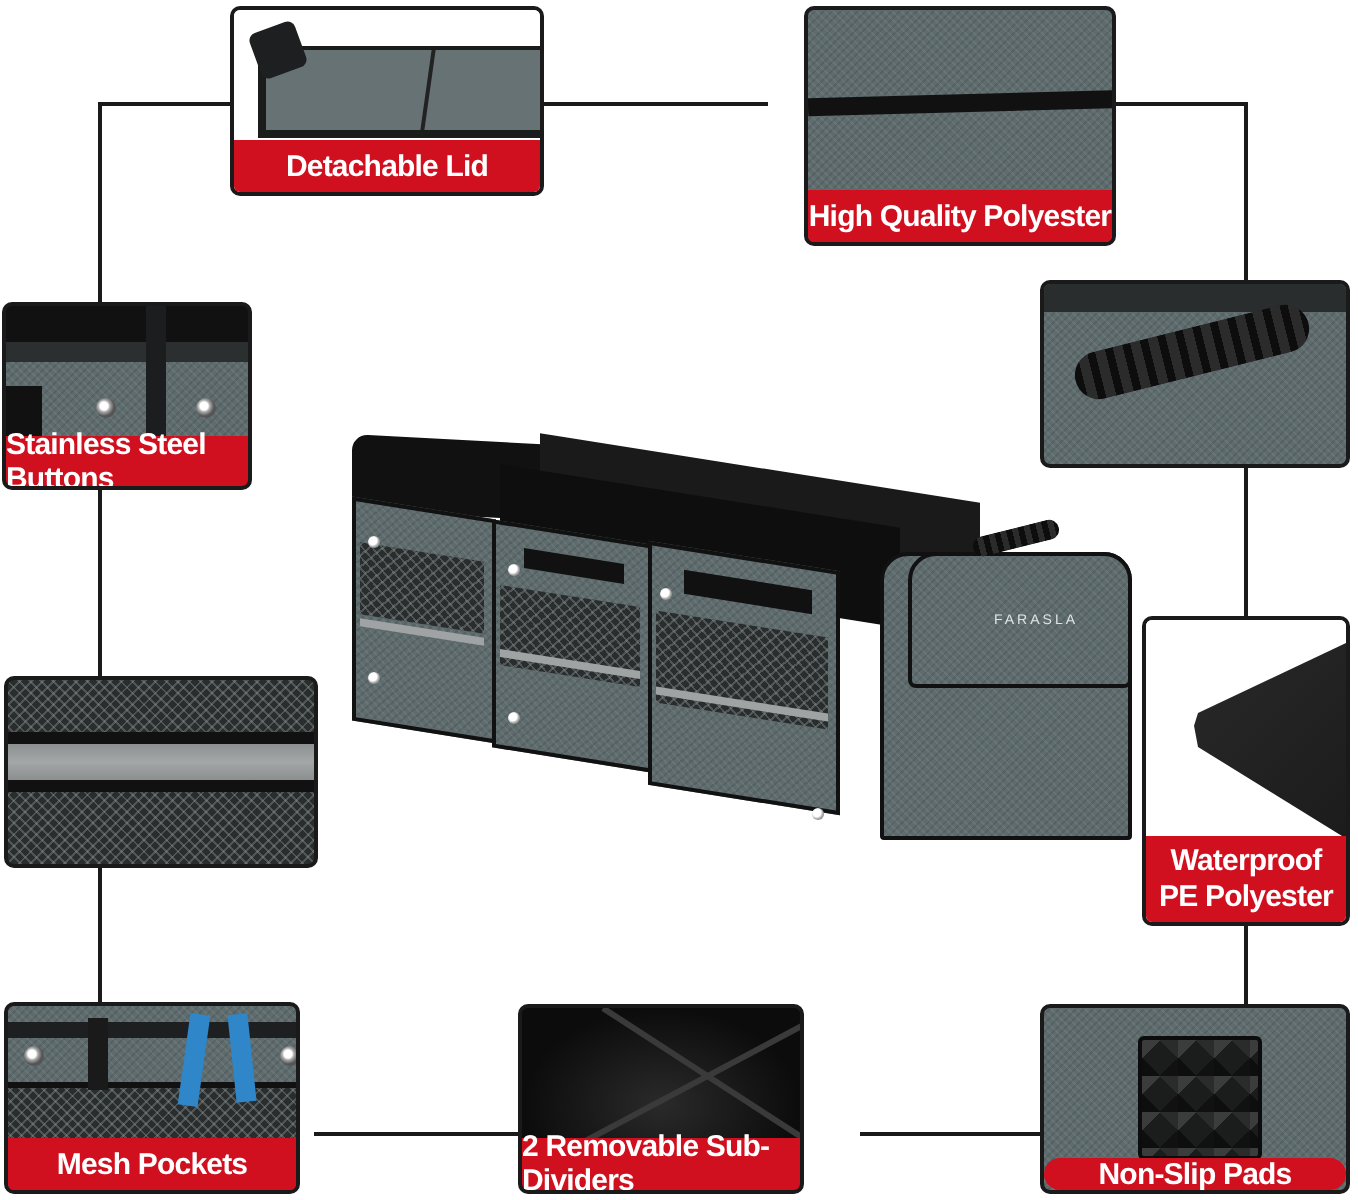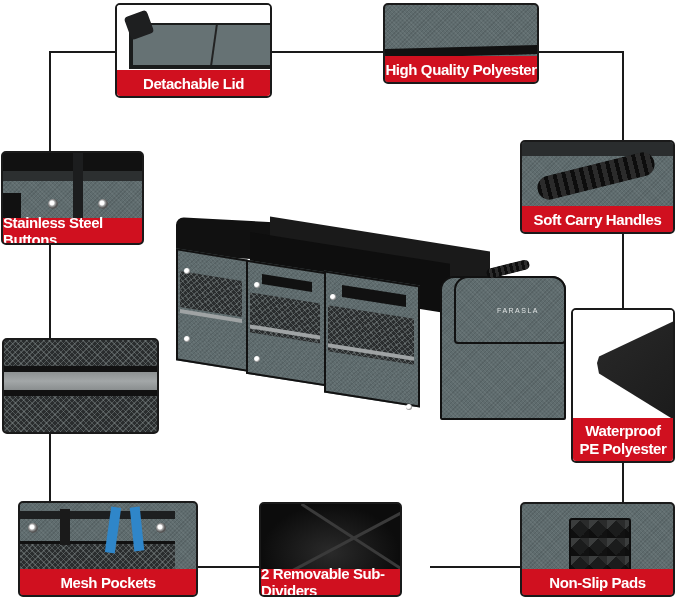--- a/index.html
+++ b/index.html
@@ -53,66 +53,65 @@
 <div class="card" style="left:115px;top:3px;width:157px;height:95px;background:#fff;">
   <div class="photo" style="height:67px;background:#fff;">
     <div class="abs" style="left:12px;top:18px;width:150px;height:46px;background:#1a1c1c;border-radius:8px 0 0 0;"></div>
     <div class="abs" style="left:16px;top:20px;width:150px;height:40px;background:#667274;border-radius:6px 0 0 0;"></div>
     <div class="abs" style="left:96px;top:20px;width:2px;height:40px;background:#222;transform:skewX(-8deg);"></div>
     <div class="abs" style="left:10px;top:8px;width:24px;height:24px;background:#1e1f20;border-radius:4px;transform:rotate(-20deg);"></div>
   </div>
   <div class="label" style="height:26px;">Detachable Lid</div>
 </div>
 
-<div class="card fabric" style="left:383px;top:3px;width:156px;height:81px;">
+<div class="card fabric" style="left:402px;top:3px;width:156px;height:120px;">
   <div class="photo" style="height:67px;">
     <div class="abs" style="left:0;top:42px;width:160px;height:9px;background:#111;transform:rotate(-1.5deg);"></div>
   </div>
   <div class="label" style="height:26px;">High Quality Polyester</div>
 </div>
 
-<div class="card" style="left:1px;top:151px;width:143px;height:94px;background:#111;">
+<div class="card" style="left:1px;top:151px;width:125px;height:94px;background:#111;">
   <div class="photo" style="height:68px;">
     <div class="abs" style="left:0;top:18px;width:157px;height:10px;background:#2c2f30;"></div>
     <div class="abs fabric" style="left:0;top:28px;width:157px;height:40px;"></div>
     <div class="abs" style="left:0;top:40px;width:18px;height:28px;background:#111;"></div>
     <div class="abs" style="left:70px;top:0;width:10px;height:68px;background:#1c1d1e;"></div>
     <div class="rivet" style="left:45px;top:46px;"></div>
     <div class="rivet" style="left:95px;top:46px;"></div>
   </div>
   <div class="label" style="height:25px;">Stainless Steel Buttons</div>
 </div>
 
 <div class="card fabric" style="left:520px;top:140px;width:155px;height:94px;">
   <div class="photo" style="height:68px;">
     <div class="abs" style="left:0;top:0;width:155px;height:14px;background:#2a2d2e;"></div>
     <div class="abs" style="left:14px;top:22px;width:120px;height:24px;background:#151616;border-radius:12px;transform:rotate(-14deg);
       background-image:repeating-linear-gradient(90deg,#0d0d0d 0 4px,#2b2b2b 4px 9px);"></div>
   </div>
-  <div class="label" style="height:26px;">Soft Carry Handles</div>
 </div>
 
 <div class="card mesh" style="left:2px;top:338px;width:157px;height:96px;">
   <div class="photo" style="height:70px;">
     <div class="abs" style="left:0;top:26px;width:157px;height:30px;background:#111;"></div>
     <div class="abs" style="left:0;top:32px;width:157px;height:18px;background:linear-gradient(#8d9192,#a3a7a8 50%,#8a8e8f);"></div>
   </div>
 </div>
 
 <div class="card" style="left:571px;top:308px;width:104px;height:155px;background:#fff;">
   <div class="photo" style="height:110px;background:#fff;">
     <div class="abs" style="left:20px;top:2px;width:100px;height:106px;background:linear-gradient(135deg,#2a2a2a,#1a1a1a);clip-path:polygon(100% 0,100% 100%,78% 100%,6% 58%,4% 48%,6% 42%);"></div>
   </div>
   <div class="label" style="height:43px;flex-direction:column;font-size:15px;line-height:18px;">
     <span>Waterproof</span>
     <span>PE Polyester</span>
   </div>
 </div>
 
-<div class="card fabric" style="left:2px;top:501px;width:180px;height:96px;margin-left:16px;">
+<div class="card fabric" style="left:2px;top:501px;width:148px;height:96px;">
   <div class="photo" style="height:70px;">
     <div class="abs" style="left:0;top:8px;width:155px;height:8px;background:#1d1f20;"></div>
     <div class="abs mesh" style="left:0;top:40px;width:155px;height:30px;"></div>
     <div class="abs" style="left:0;top:38px;width:155px;height:3px;background:#111;"></div>
     <div class="abs" style="left:88px;top:4px;width:10px;height:46px;background:#2f86c9;transform:rotate(8deg);"></div>
     <div class="abs" style="left:112px;top:4px;width:10px;height:44px;background:#2f86c9;transform:rotate(-6deg);"></div>
     <div class="abs" style="left:40px;top:6px;width:10px;height:36px;background:#1a1a1a;"></div>
     <div class="rivet" style="left:8px;top:20px;"></div>
     <div class="rivet" style="left:136px;top:20px;"></div>
   </div>
@@ -130,21 +129,21 @@
 <div class="card fabric" style="left:520px;top:502px;width:155px;height:95px;">
   <div class="photo" style="height:69px;">
     <div class="abs" style="left:47px;top:14px;width:58px;height:58px;background:#1b1c1c;border:2px solid #0c0c0c;border-radius:3px;
       background-image:
         linear-gradient(135deg, #3b3d3d 25%, transparent 25%),
         linear-gradient(225deg, #2a2b2b 25%, transparent 25%),
         linear-gradient(315deg, #111 25%, transparent 25%),
         linear-gradient(45deg, #0e0e0e 25%, transparent 25%);
       background-size:18px 18px;"></div>
   </div>
-  <div class="label" style="height:26px;">Non-Slip Pads</div>
+  <div class="label" style="height:16px;border-radius:11px;">Non-Slip Pads</div>
 </div>
 
 <div class="abs" style="left:170px;top:218px;width:395px;height:200px;">
 
   <div class="abs" style="left:6px;top:2px;width:110px;height:38px;background:#111;border-radius:8px 8px 0 0;transform:skewY(3deg);"></div>
   <div class="abs" style="left:100px;top:16px;width:220px;height:50px;background:#1a1a1a;transform:skewY(9deg);"></div>
 
   <div class="abs" style="left:80px;top:30px;width:200px;height:50px;background:#0e0e0e;transform:skewY(9deg);"></div>
 
   <div class="abs fabric" style="left:6px;top:36px;width:68px;height:108px;border:2px solid #111;transform:skewY(9deg);"></div>

